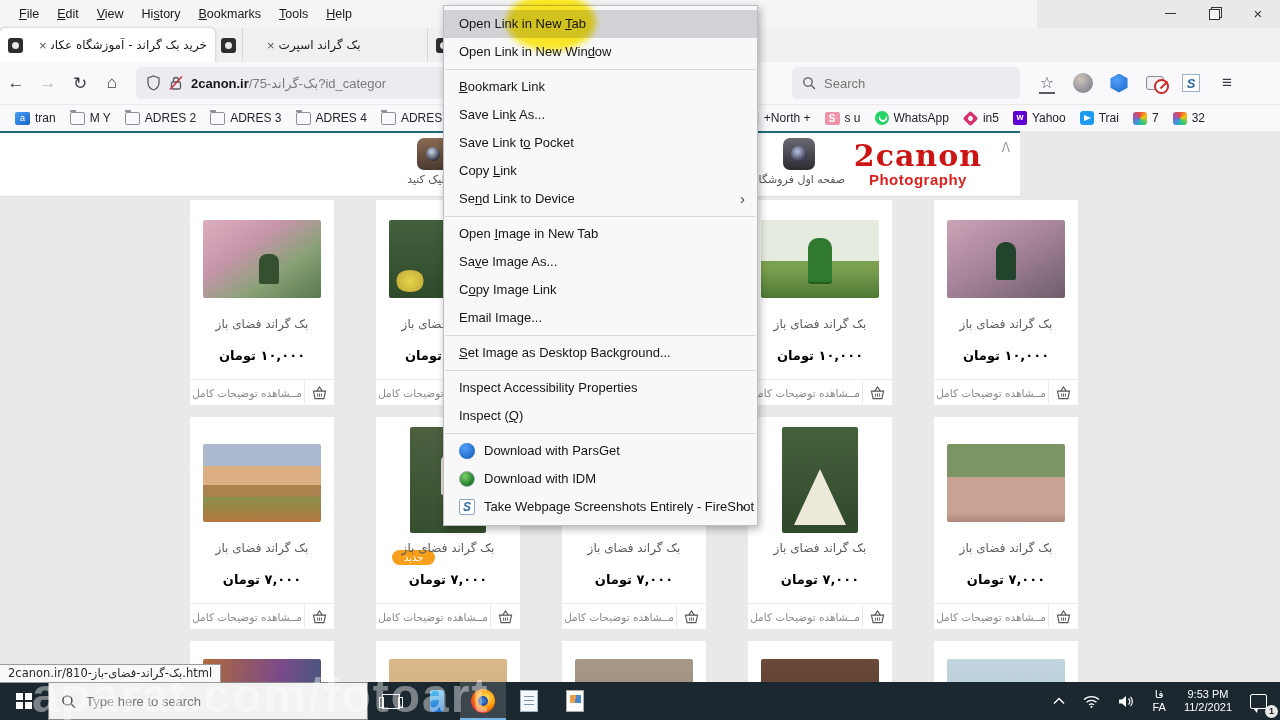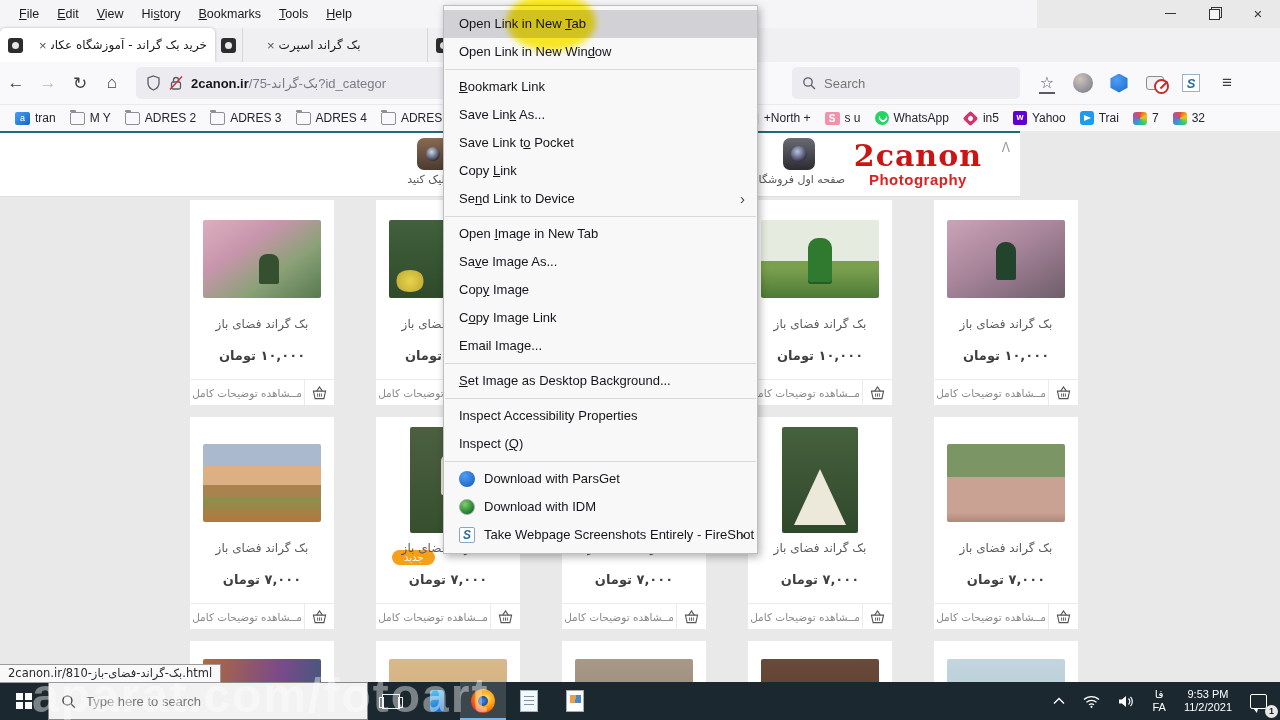--- a/index.html
+++ b/index.html
@@ -96,21 +96,21 @@
   #scroll-top-chevron { position:absolute; right:10px; top:8px; font-size:12px; color:#999; }
 
   
   #content { position:absolute; left:0; top:197px; width:1280px; height:485px; background:#e9e9e9; overflow:hidden; z-index:1; }
   #grid { position:absolute; left:190px; top:3px; display:grid; grid-template-columns:repeat(5,144px); grid-template-rows:205px 212px 260px; gap:12px 42px; }
   .card { background:#fff; position:relative; }
   .p-img { position:absolute; left:50%; transform:translateX(-50%); top:20px; width:118px; height:78px; border-radius:2px; }
   .portrait .p-img { width:76px; height:106px; top:10px; }
   .img-low .p-img { top:27px; }
   .p-title { position:absolute; bottom:74px; left:0; right:0; text-align:center; font-size:12px; color:#5a5a5a; direction:rtl; font-family:"DejaVu Sans",sans-serif; }
-  .p-price { position:absolute; bottom:42px; left:0; right:0; text-align:center; font-size:13px; font-weight:bold; color:#404040; direction:rtl; font-family:"DejaVu Sans",sans-serif; }
+  .p-price { position:absolute; bottom:42px; left:0; right:0; text-align:center; font-size:13px; font-weight:bold; color:#000000; direction:rtl; font-family:"DejaVu Sans",sans-serif; }
   .p-footer { position:absolute; bottom:0; left:0; right:0; height:26px; border-top:1px solid #ebebeb; display:flex; align-items:center; }
   .p-cta { flex:1; text-align:center; font-size:10.5px; color:#8a8a8a; direction:rtl; font-family:"DejaVu Sans",sans-serif; }
   .p-basket { width:30px; height:100%; border-left:1px solid #ebebeb; display:flex; align-items:center; justify-content:center; }
   .p-badge { position:absolute; left:16px; bottom:64px; background:#f59f1b; color:#fff; font-size:10px; padding:2px 12px; border-radius:9px; direction:rtl; font-family:"DejaVu Sans",sans-serif; }
   .card.partial .p-img { top:18px; height:90px; }
 
   
   .p-r1c1 .p-img { background:linear-gradient(145deg,#dcaebe,#c795ab 35%,#8ba178 65%,#587a4e); }
   .p-r1c1 .p-img::after { content:""; position:absolute; left:56px; top:34px; width:20px; height:30px; background:#35502e; border-radius:8px 8px 2px 2px; }
   .p-r1c2 .p-img { background:linear-gradient(#42603c,#2e4a2b); }
@@ -612,25 +612,20 @@
     <span class="ctx-label">Open <u>I</u>mage in New Tab</span>
 
   </div>
     <div class="ctx-item">
 
     <span class="ctx-label">Sa<u>v</u>e Image As...</span>
 
   </div>
     <div class="ctx-item">
 
-    <span class="ctx-label">Cop<u>y</u> Image</span>
-
-  </div>
-    <div class="ctx-item">
-
     <span class="ctx-label">C<u>o</u>py Image Link</span>
 
   </div>
     <div class="ctx-item">
 
     <span class="ctx-label">Email Ima<u>g</u>e...</span>
 
   </div>
     <div class="ctx-sep"></div>
     <div class="ctx-item">

